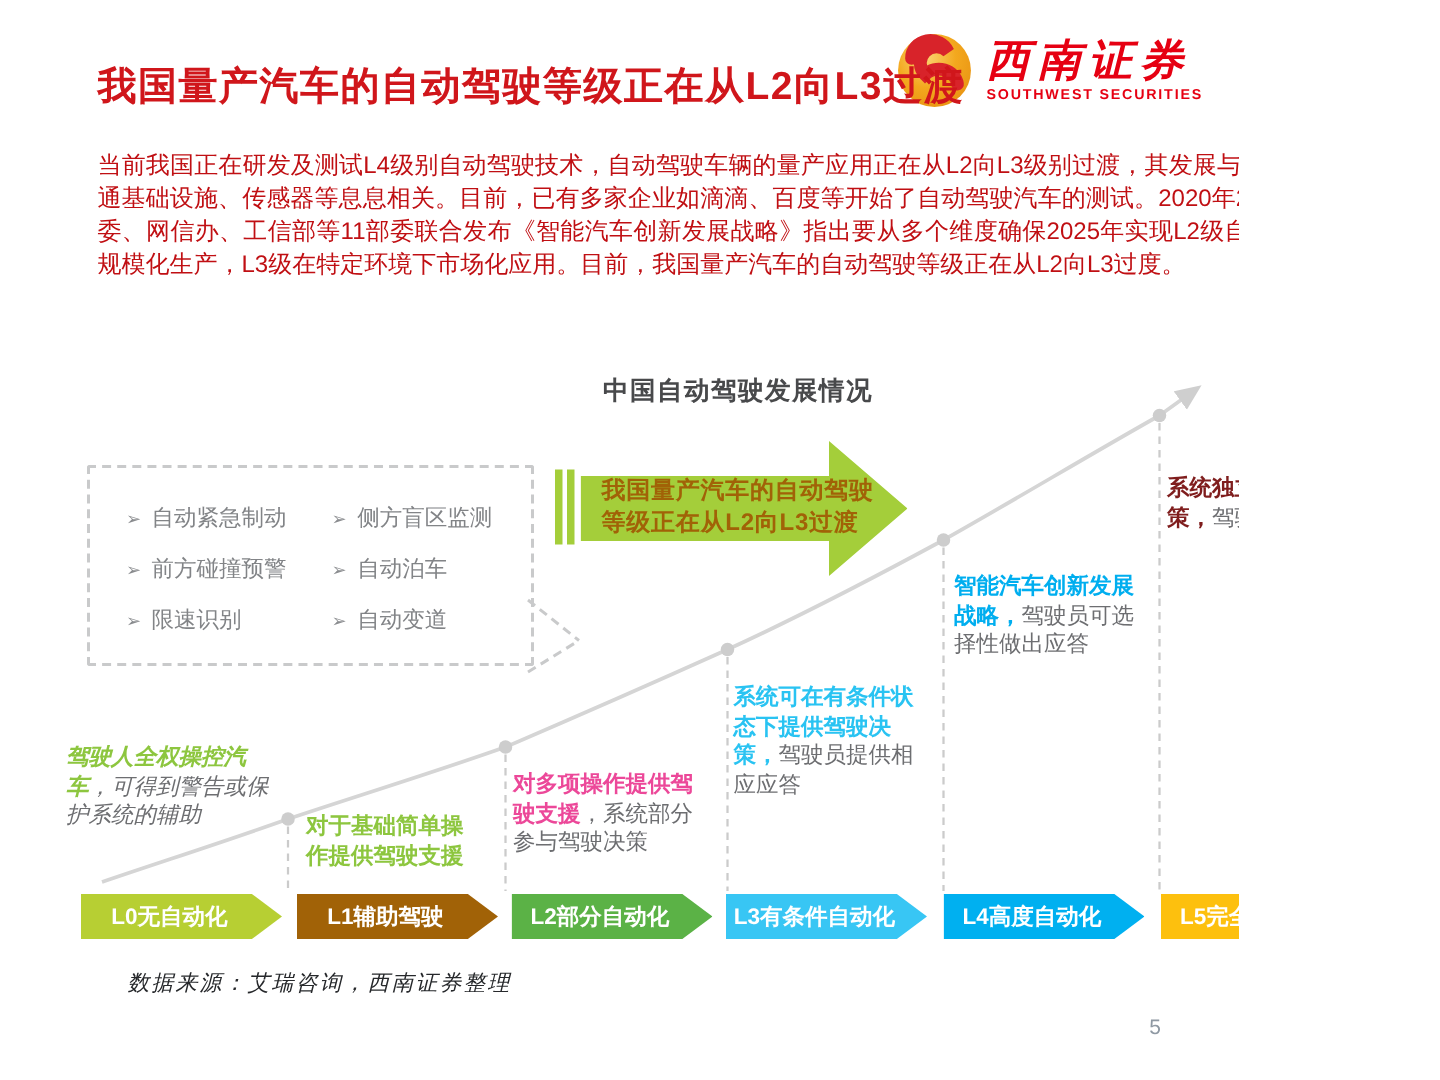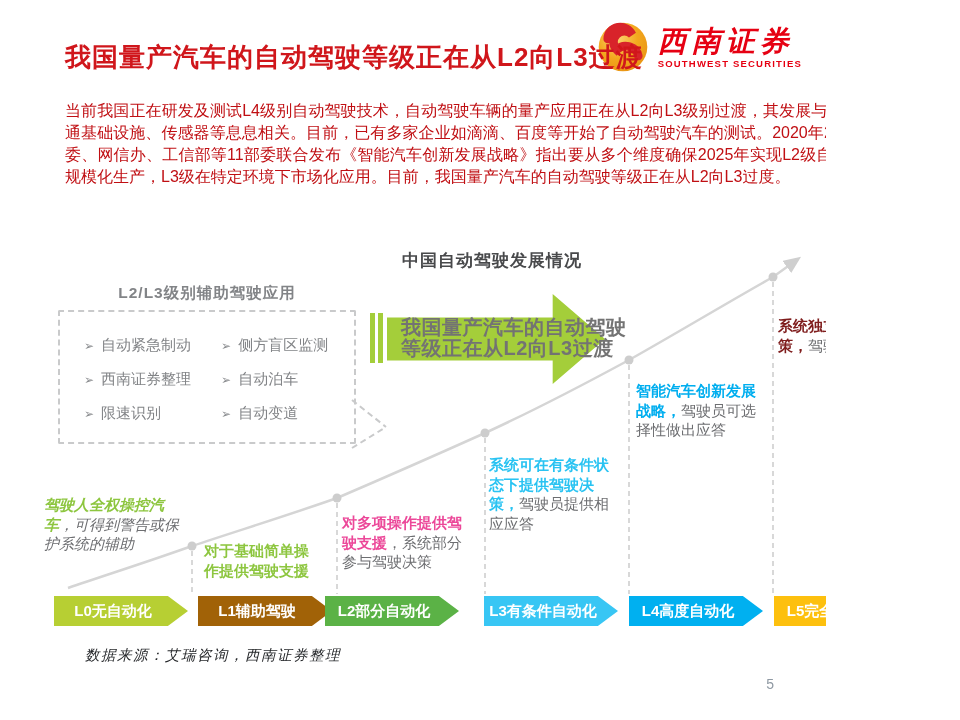--- a/index.html
+++ b/index.html
@@ -24,37 +24,37 @@
               border:2px dashed #c9cacb;border-radius:2px;display:grid;
               grid-template-columns:1.08fr 1fr;padding:24px 6px 14px 24px;row-gap:15px;align-content:start;}
   .bi{display:flex;align-items:baseline;gap:7px;font-size:15px;color:#828487;white-space:nowrap;}
   .bi-icon{font-size:12px;color:#8a8c8f;}
   .overlay{position:absolute;left:0;top:0;width:960px;height:720px;pointer-events:none;z-index:1;}
   
   .gbar{position:absolute;top:313px;width:5px;height:50px;z-index:2;}
   .gbar1{left:370px;} .gbar2{left:378px;}
   .big-arrow{position:absolute;left:387px;top:294px;width:218px;height:90px;z-index:2;
              clip-path:polygon(0 26%,76% 26%,76% 0,100% 50%,76% 100%,76% 74%,0 74%);}
-  .arrow-text{position:absolute;left:401px;top:317px;z-index:3;color:#737373;font-weight:bold;
-              font-size:20px;line-height:21px;white-space:nowrap;letter-spacing:0.5px;}
+  .arrow-text{position:absolute;left:401px;top:317px;z-index:3;color:#a16207;font-weight:bold;
+              font-size:16px;line-height:21px;white-space:nowrap;letter-spacing:0.5px;}
   
   .desc{position:absolute;z-index:3;font-size:15px;line-height:19.5px;color:#6d6e71;}
   .desc b{font-weight:bold;}
   .d0{left:44px;top:495px;width:138px;font-style:italic;}
   .d1{left:204px;top:541px;width:114px;}
   .d2{left:342px;top:513px;width:134px;}
   .d3{left:489px;top:455px;width:132px;}
   .d4{left:636px;top:381px;width:134px;}
   .d5{left:778px;top:316px;width:138px;}
   
   .bar{position:absolute;top:596px;width:134px;height:30px;z-index:3;box-sizing:border-box;
        clip-path:polygon(0 0,85% 0,100% 50%,85% 100%,0 100%);
        display:flex;align-items:center;justify-content:center;padding-right:16px;
        color:#fff;font-weight:bold;font-size:15px;white-space:nowrap;}
-  .b0{left:54px;} .b1{left:198px;} .b2{left:325px;} .b3{left:484px;} .b4{left:629px;} .b5{left:774px;}
+  .b0{left:54px;} .b1{left:198px;} .b2{left:341px;} .b3{left:484px;} .b4{left:629px;} .b5{left:774px;}
   
   .source{position:absolute;left:85px;top:646px;font-family:"Liberation Serif","DejaVu Serif",serif;
           font-style:italic;font-size:14.5px;color:#26282b;letter-spacing:1.5px;}
   .page-num{position:absolute;right:52px;top:676px;font-size:14px;color:#8f99a3;}
 </style>
 </head>
 <body>
 
 <div class="slide">
 
@@ -74,33 +74,32 @@
       <div class="logo-cn">西南证券</div>
       <div class="logo-en">SOUTHWEST SECURITIES</div>
     </div>
   </div>
 
   <h1 class="title">我国量产汽车的自动驾驶等级正在从L2向L3过渡</h1>
   <p class="bodytext">当前我国正在研发及测试L4级别自动驾驶技术，自动驾驶车辆的量产应用正在从L2向L3级别过渡，其发展与5G，交通基础设施、传感器等息息相关。目前，已有多家企业如滴滴、百度等开始了自动驾驶汽车的测试。2020年2月发改委、网信办、工信部等11部委联合发布《智能汽车创新发展战略》指出要从多个维度确保2025年实现L2级自动驾驶规模化生产，L3级在特定环境下市场化应用。目前，我国量产汽车的自动驾驶等级正在从L2向L3过度。</p>
 
   <div class="chart-title">中国自动驾驶发展情况</div>
 
-  <div class="box-heading">L2/L3级别辅助驾驶应用</div>
   <div class="assist-box">
     <div class="bi">
         <span class="bi-icon">➢</span>
         <span>自动紧急制动</span>
       </div>
     <div class="bi">
         <span class="bi-icon">➢</span>
         <span>侧方盲区监测</span>
       </div>
     <div class="bi">
         <span class="bi-icon">➢</span>
-        <span>西南证券整理</span>
+        <span>前方碰撞预警</span>
       </div>
     <div class="bi">
         <span class="bi-icon">➢</span>
         <span>自动泊车</span>
       </div>
     <div class="bi">
         <span class="bi-icon">➢</span>
         <span>限速识别</span>
       </div>
     <div class="bi">

